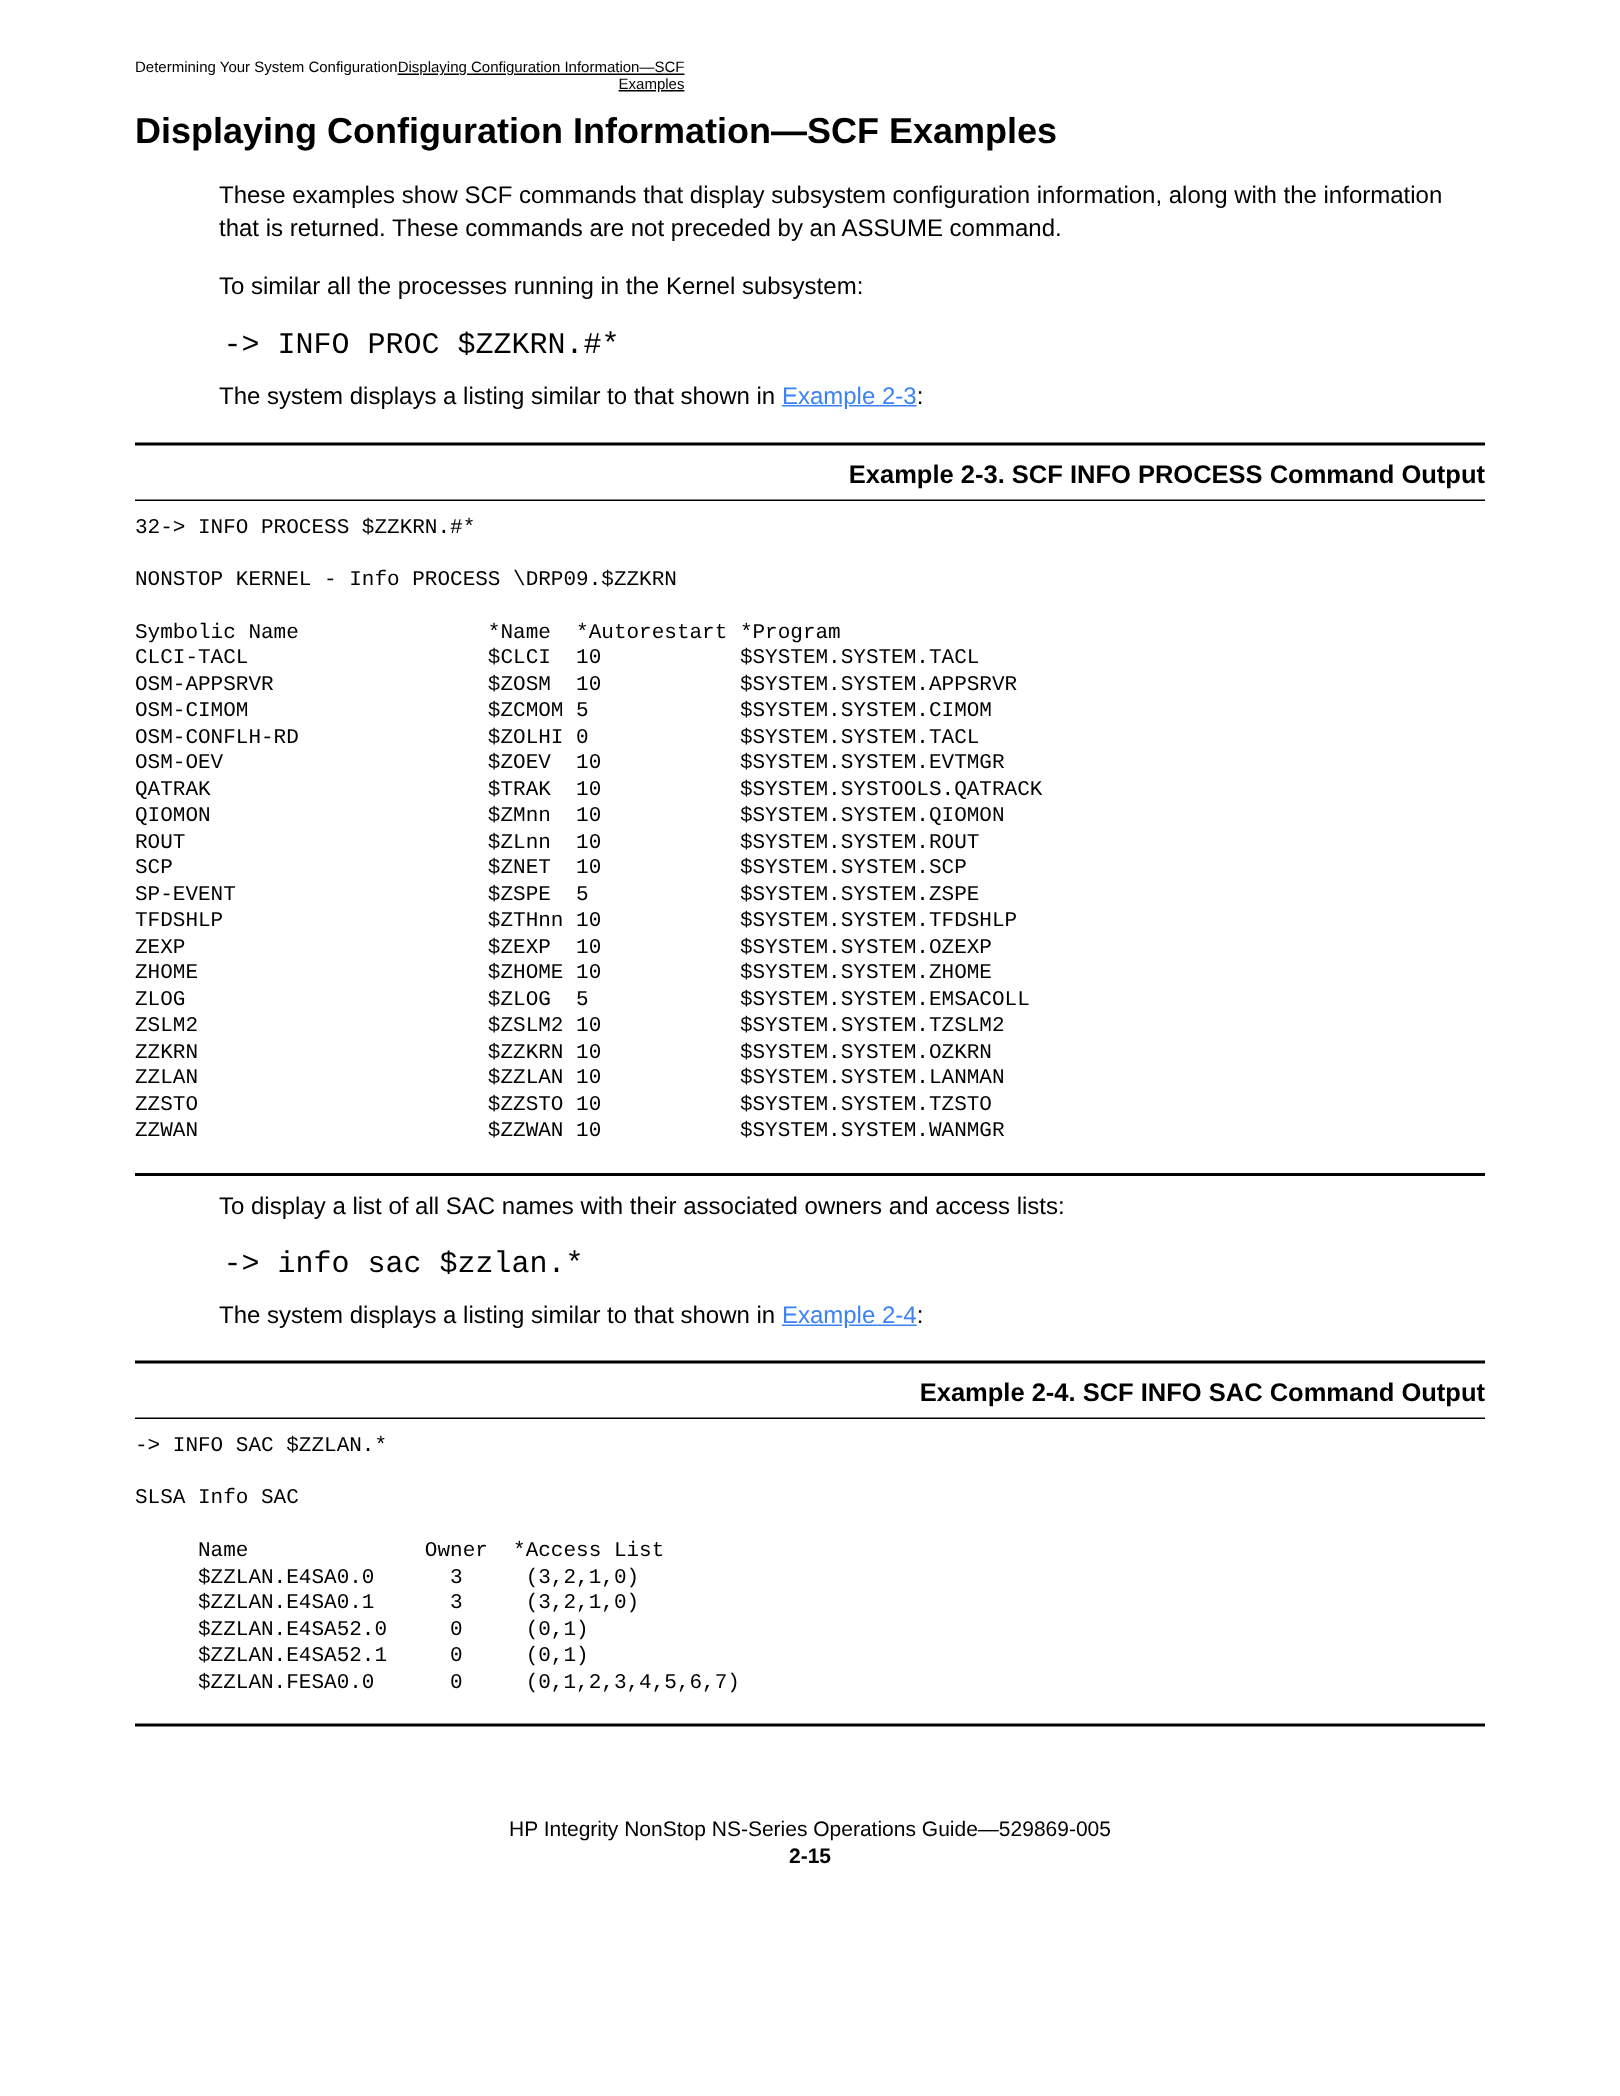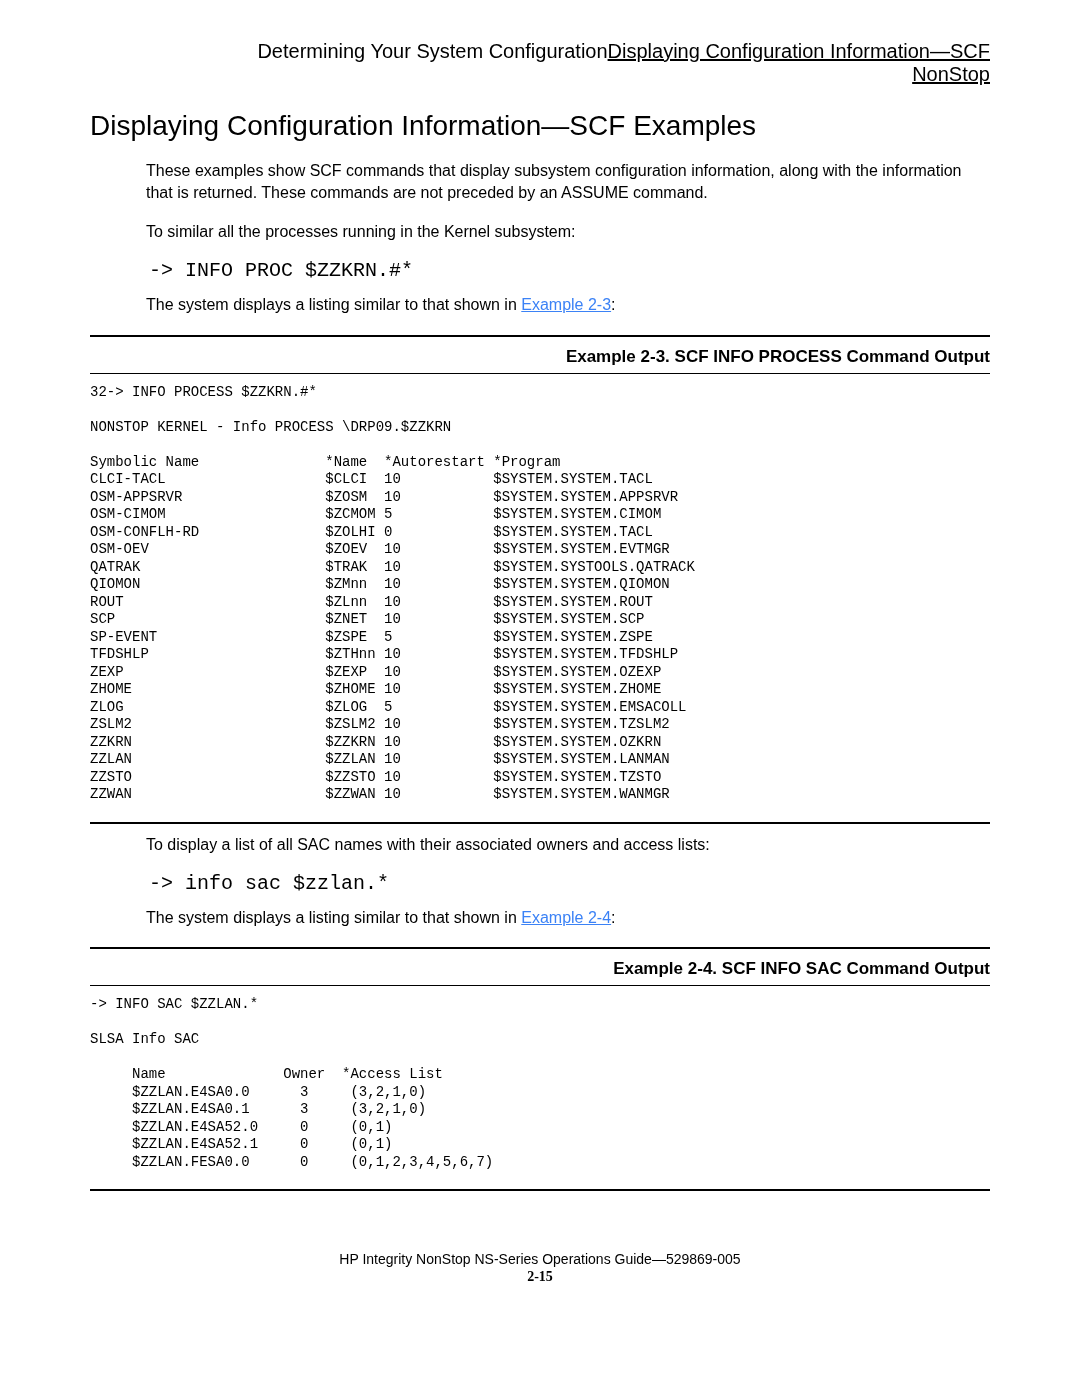--- a/index.html
+++ b/index.html
@@ -7,28 +7,28 @@
     font-size: 16px;
     margin: 0;
     padding: 40px 90px;
     color: #000;
     background: #fff;
     width: 1080px;
     box-sizing: border-box;
   }
   .header-row {
     display: flex;
-    justify-content: flex-end;
-    font-size: 20px;
-    margin-bottom: 24px;
+    justify-content: flex-start;
+    font-size: 10px;
+    margin-bottom: 12px;
   }
   .header-right { text-align: right; text-decoration: underline; }
   h1 {
-    font-size: 28px;
-    font-weight: normal;
+    font-size: 24px;
+    font-weight: bold;
     margin: 0 0 18px 0;
   }
   .body-text {
     margin: 0 0 16px 56px;
     line-height: 1.4;
   }
   .code-line {
     font-family: "Courier New", monospace;
     font-size: 20px;
     margin: 8px 0 12px 59px;
@@ -56,30 +56,30 @@
     font-size: 14px;
     line-height: 1.25;
     white-space: pre;
     margin: 6px 0 6px 0;
   }
   .footer {
     text-align: center;
     font-size: 14px;
     margin-top: 60px;
   }
-  .footer .page { font-weight: bold; margin-top:2px;font-family:Liberation Serif, serif;}
+  .footer .page { font-weight: bold; margin-top:2px;}
 </style>
 </head>
 <body>
 
 <div class="header-row">
   <div>Determining Your System Configuration</div>
   <div class="header-right">
     <div>Displaying Configuration Information—SCF</div>
-    <div>NonStop</div>
+    <div>Examples</div>
   </div>
 </div>
 
 <h1>Displaying Configuration Information—SCF Examples</h1>
 
 <p class="body-text">These examples show SCF commands that display subsystem configuration information, along with the information that is returned. These commands are not preceded by an ASSUME command.</p>
 
 <p class="body-text">To similar all the processes running in the Kernel subsystem:</p>
 
 <div class="code-line">-&gt; INFO PROC $ZZKRN.#*</div>

